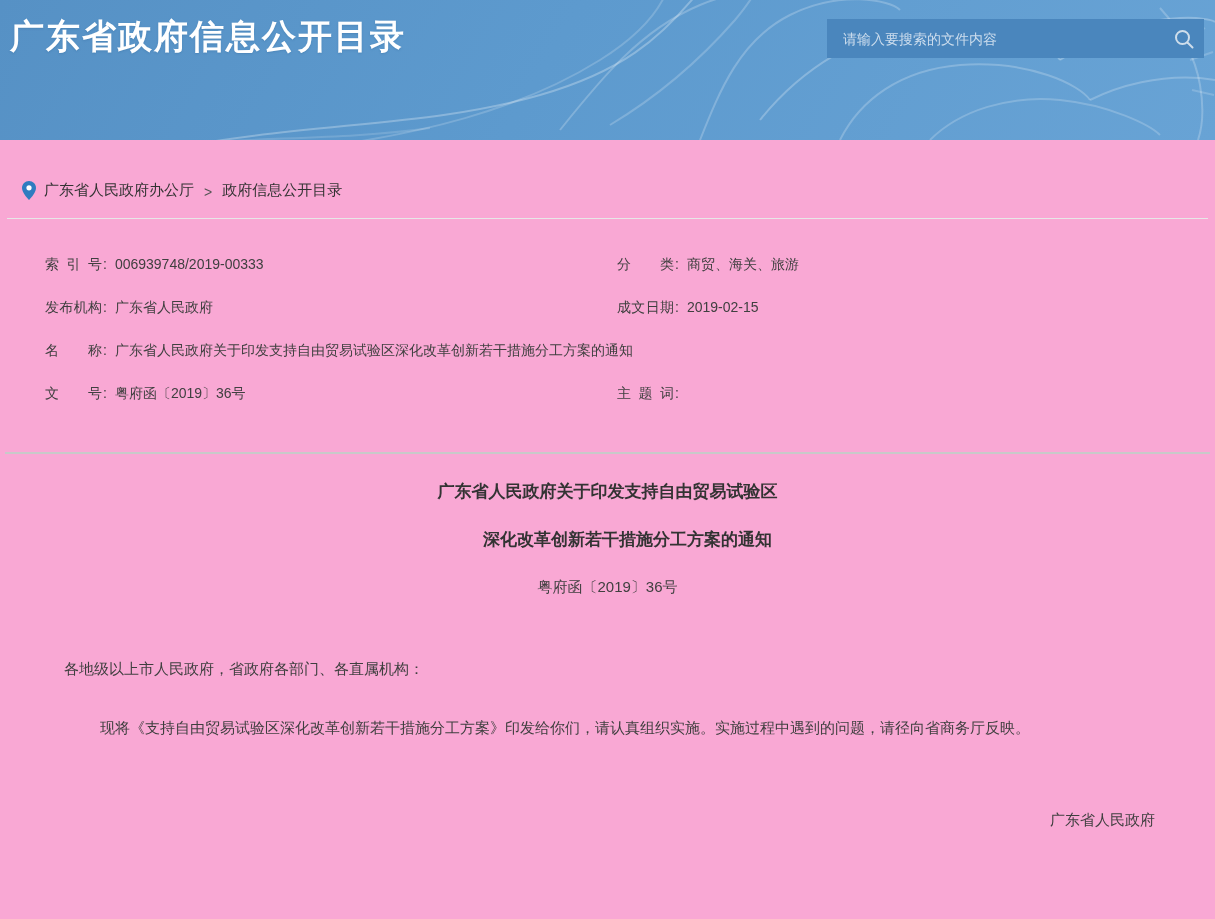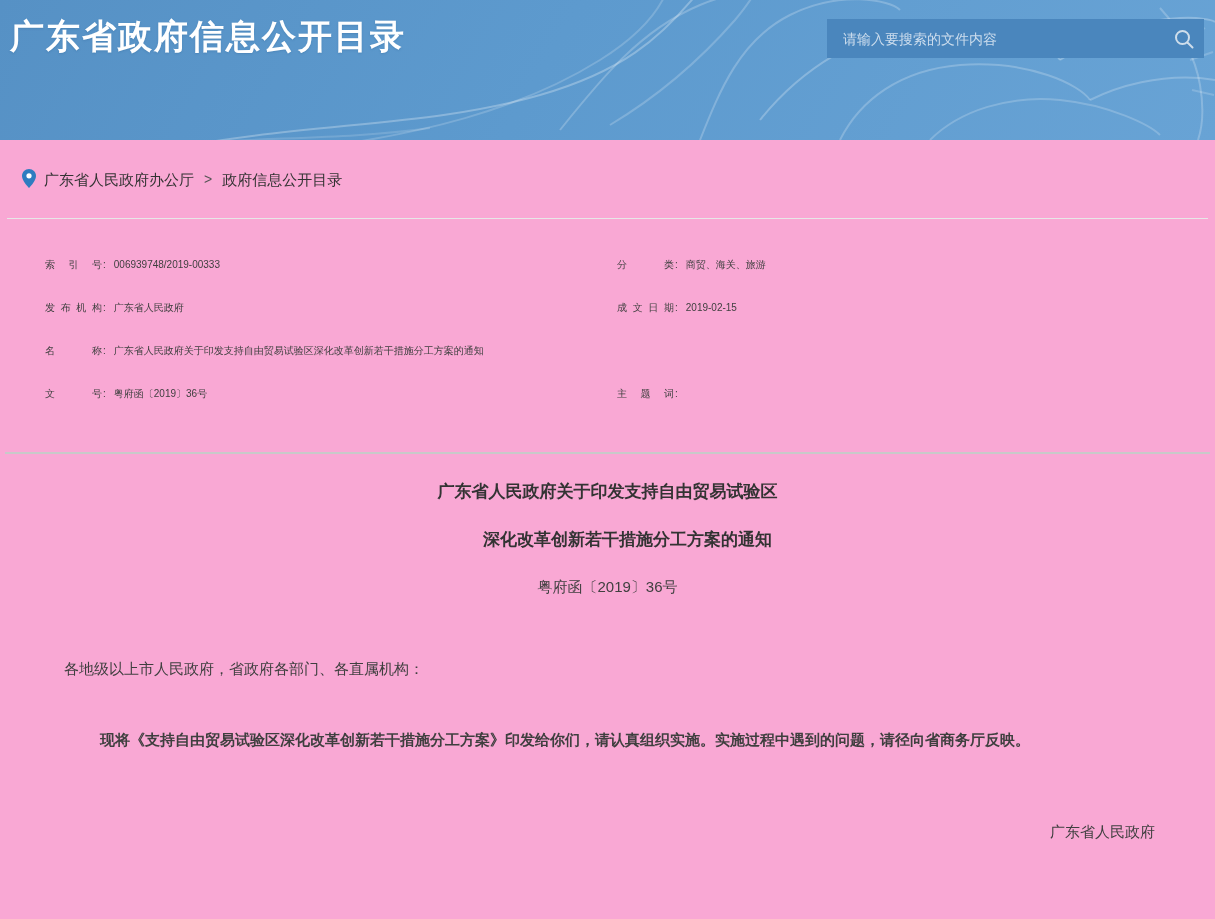--- a/index.html
+++ b/index.html
@@ -43,42 +43,42 @@
   }
   .search-input::placeholder { color:#ccdded; opacity:1; }
   .search-btn {
     width:40px; height:100%;
     background:transparent; border:none; cursor:pointer;
     display:flex; align-items:center; justify-content:center;
   }
 
   
   .breadcrumb-bar {
-    display:flex; align-items:flex-start;
+    display:flex; align-items:flex-end;
     padding:31px 0 0 22px;
     height:60px;
     font-size:15px; color:#333333;
   }
   .pin-icon { margin-right:8px; margin-top:-2px; }
   .crumb { cursor:pointer; }
   .crumb-sep { margin:0 10px; color:#555; font-size:14px; }
 
   .divider-light {
     border:none; height:1px; background:#e7e7e7;
     margin:18px 7px 0 7px;
   }
   .divider-heavy {
     border:none; height:2px; background:#c9c9c9;
     margin:50px 5px 0 5px;
   }
 
   
   .meta {
     padding:37px 0 0 45px;
-    font-size:10px; color:#404040;
+    font-size:14px; color:#404040;
   }
   .meta-grid {
     display:grid;
     grid-template-columns:572px 1fr;
     grid-row-gap:26px;
   }
   .meta-cell { line-height:17px; white-space:nowrap; }
   .meta-cell.full { grid-column:1 / -1; }
   .meta-label {
     display:inline-block; width:57px;
@@ -92,21 +92,21 @@
   .document { font-size:15px; color:#3f3f3f; }
   .doc-title {
     text-align:center; font-weight:bold; font-size:17px; color:#333333;
     line-height:20px;
   }
   .doc-title-line1 { margin-top:28px; }
   .doc-title-line2 { margin-top:28px;padding-left:40px; }
   .doc-number { text-align:center; margin-top:28px; font-size:15px; color:#404040; }
   .doc-body { padding:0 48px 0 64px; }
   .salutation { margin-top:62px; line-height:19px; }
-  .body-para { margin-top:52px; text-indent:2.4em; line-height:19px;font-weight:bold; }
+  .body-para { margin-top:40px; text-indent:2.4em; line-height:19px; }
   .signature-block { text-align:right; padding-right:60px; }
   .signature-name { margin-top:74px; }
   .signature-date { margin-top:28px; }
 </style>
 </head>
 <body>
 
 <div class="page">
 
   <div class="header">

